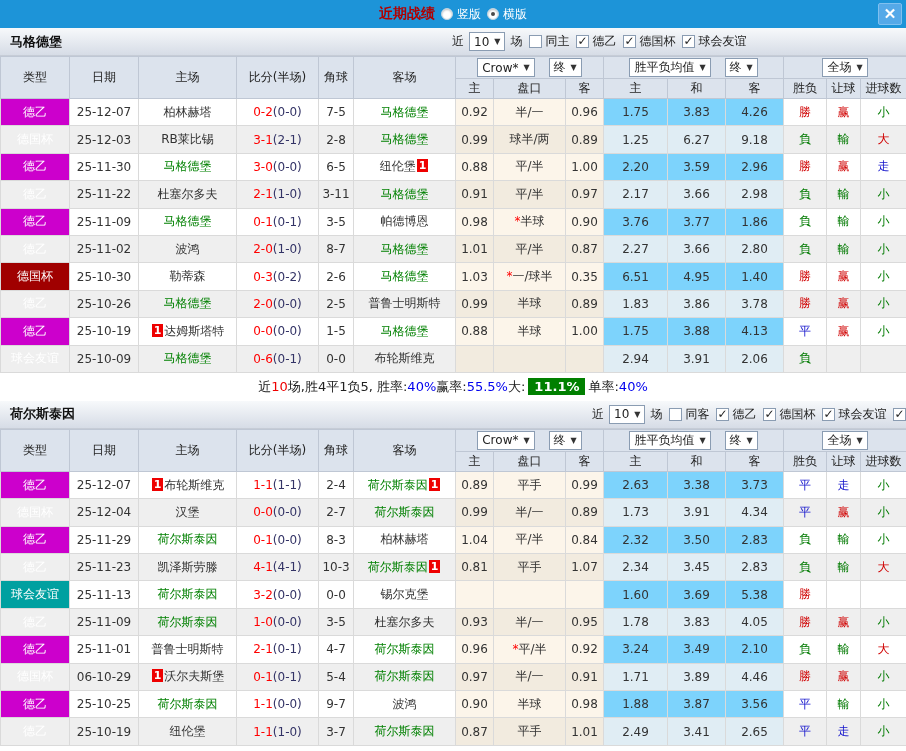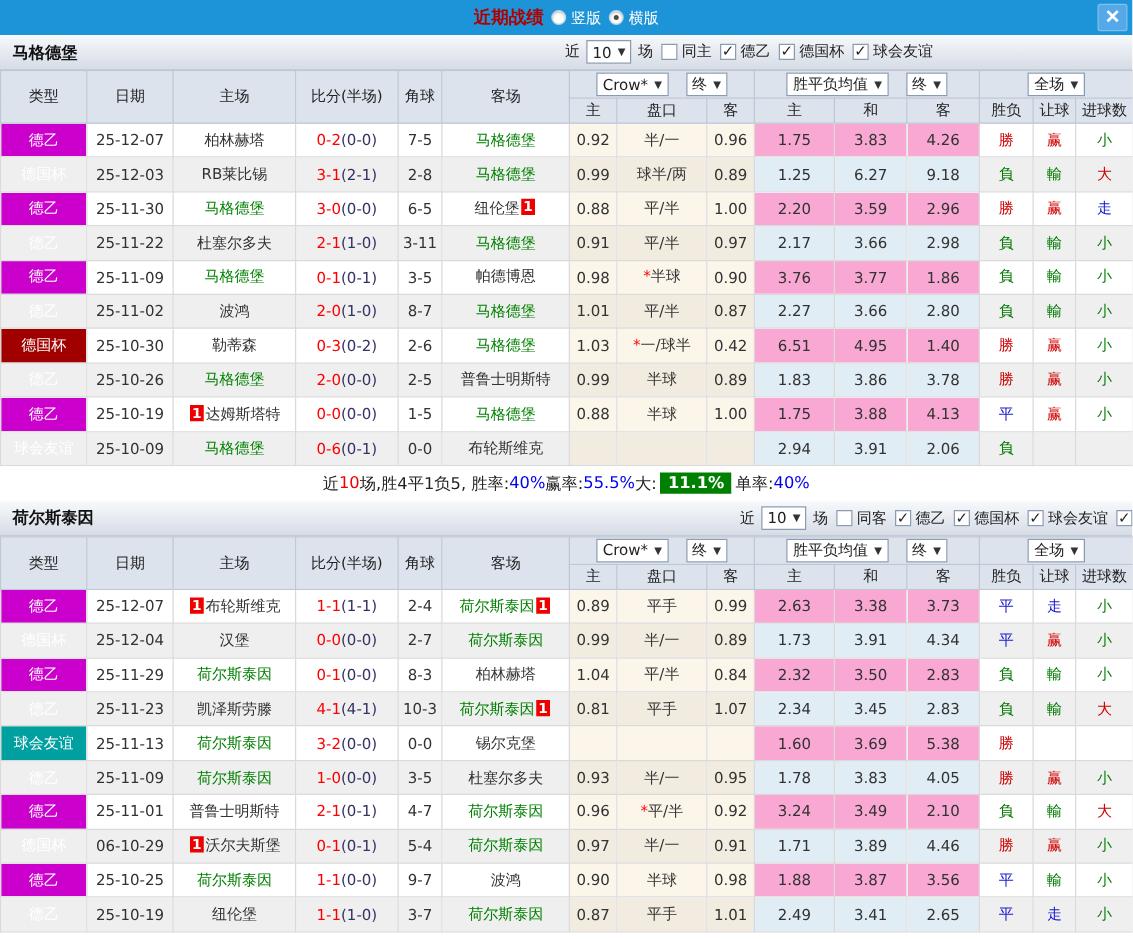--- a/index.html
+++ b/index.html
@@ -41,21 +41,21 @@
   table{ border-collapse:collapse; table-layout:fixed; width:906px; }
   th{ background:#dce3ed; border:1px solid #bfc7d4; font-weight:normal;
     font-size:12px; color:#222; padding:0; }
   thead .grp th{ height:22px; }
   thead .sub th{ height:20px; }
   th .thflex{ display:flex; align-items:center; justify-content:center; gap:8px; }
   td{ border:1px solid #dadada; text-align:center; font-size:12px; height:27.4px;
     padding:0 1px; color:#333; overflow:hidden; white-space:nowrap; }
   tr.even td{ background:#efefef; }
   td.cream{ background:#fcf5ea; } tr.even td.cream{ background:#f2ebdf; }
-  td.bluecol{ background:#f9a8d4; } tr.even td.bluecol{ background:#e0edf4;margin-top:21px; }
+  td.bluecol{ background:#7dd3fc; } tr.even td.bluecol{ background:#e0edf4;margin-top:21px; }
   td.t-de2{ background:#cc00cc; color:#fff; }
   td.t-cup{ background:#a00000; color:#fff; }
   td.t-fri{ background:#00a0a0; color:#fff; }
   .score{ color:#ff0000; } .half{ color:#333366; }
   .team.green{ color:#008000; }
   .badge1{ display:inline-block; background:#ee0000; color:#fff; font-size:11px;
     line-height:13px; padding:0 2px; margin:0 1px; font-weight:bold; vertical-align:1px; }
   .c-red{ color:#d00000; } .c-green{ color:#007a00; } .c-blue{ color:#1515cc; }
   .star{ color:#ff0000; }
   
@@ -271,21 +271,21 @@
             </tr>
             <tr class="odd">
               <td class="t-cup">德国杯</td>
               <td>25-10-30</td>
               <td><span class="team">勒蒂森</span></td>
               <td><span class="score">0-3</span><span class="half">(0-2)</span></td>
               <td>2-6</td>
               <td><span class="team green">马格德堡</span></td>
               <td class="cream">1.03</td>
               <td class="cream"><span class="star">*</span><span>一/球半</span></td>
-              <td class="cream">0.42</td>
+              <td class="cream">0.35</td>
               <td class="bluecol">6.51</td>
               <td class="bluecol">4.95</td>
               <td class="bluecol">1.40</td>
               <td class="c-red">勝</td>
               <td class="c-red">赢</td>
               <td class="c-green">小</td>
             </tr>
             <tr class="even">
               <td class="t-de2">德乙</td>
               <td>25-10-26</td>

